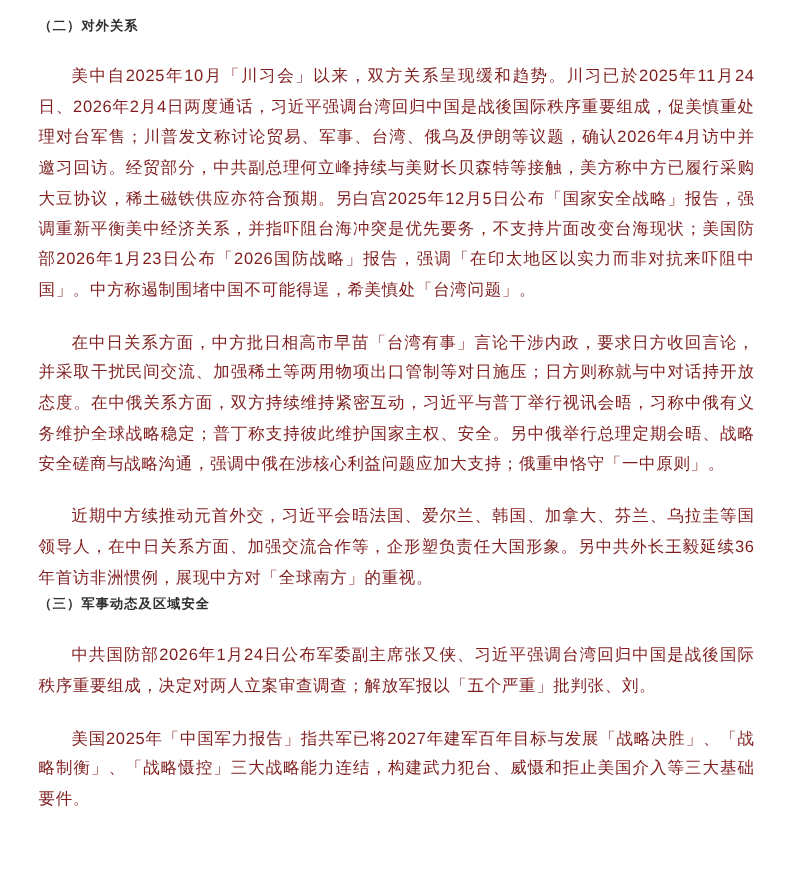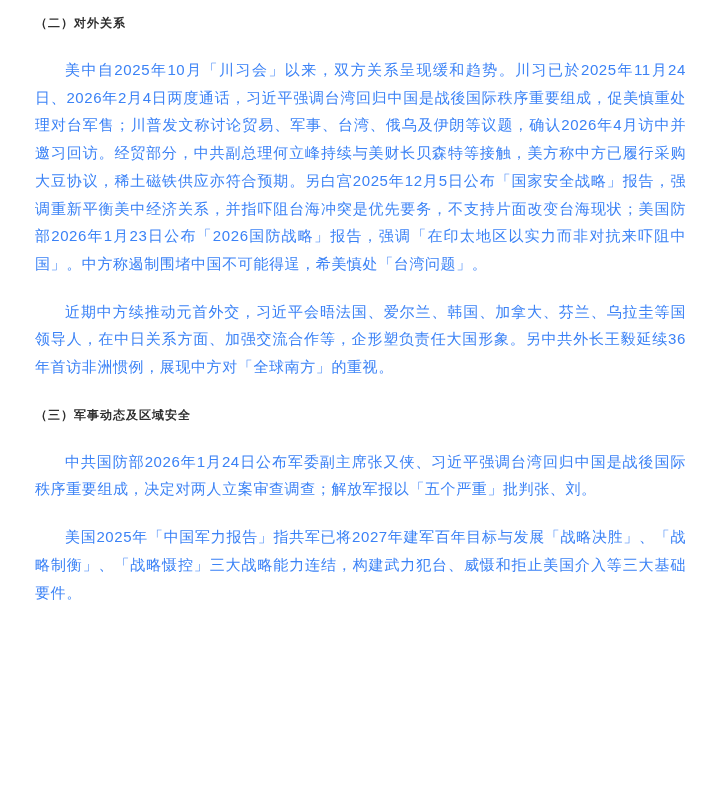--- a/index.html
+++ b/index.html
@@ -21,45 +21,45 @@
   }
   .section-heading {
     font-size: 12px;
     font-weight: 700;
     color: #2f2f2f;
     line-height: 21px;
     margin: 0;
     letter-spacing: 1px;
   }
   .section-heading.subsequent {
-    margin-top: 24px;
   }
   .para {
     font-size: 15px;
     line-height: 27.7px;
     letter-spacing: 0.6px;
     text-align: justify;
     text-justify: inter-ideograph;
     text-indent: 2em;
-    color: #3b82f6;
+    color: #7f1d1d;
     margin: 20px 0 0 0;
   }
   .para.first-after-heading {
     margin-top: 22px;
   }
 </style>
 </head>
 <body>
 
 <div class="doc">
 
   <h2 class="section-heading">（二）对外关系</h2>
 
   <p class="para first-after-heading">美中自2025年10月「川习会」以来，双方关系呈现缓和趋势。川习已於2025年11月24日、2026年2月4日两度通话，习近平强调台湾回归中国是战後国际秩序重要组成，促美慎重处理对台军售；川普发文称讨论贸易、军事、台湾、俄乌及伊朗等议题，确认2026年4月访中并邀习回访。经贸部分，中共副总理何立峰持续与美财长贝森特等接触，美方称中方已履行采购大豆协议，稀土磁铁供应亦符合预期。另白宫2025年12月5日公布「国家安全战略」报告，强调重新平衡美中经济关系，并指吓阻台海冲突是优先要务，不支持片面改变台海现状；美国防部2026年1月23日公布「2026国防战略」报告，强调「在印太地区以实力而非对抗来吓阻中国」。中方称遏制围堵中国不可能得逞，希美慎处「台湾问题」。</p>
 
+  <p class="para">在中日关系方面，中方批日相高市早苗「台湾有事」言论干涉内政，要求日方收回言论，并采取干扰民间交流、加强稀土等两用物项出口管制等对日施压；日方则称就与中对话持开放态度。在中俄关系方面，双方持续维持紧密互动，习近平与普丁举行视讯会晤，习称中俄有义务维护全球战略稳定；普丁称支持彼此维护国家主权、安全。另中俄举行总理定期会晤、战略安全磋商与战略沟通，强调中俄在涉核心利益问题应加大支持；俄重申恪守「一中原则」。</p>
 
   <p class="para">近期中方续推动元首外交，习近平会晤法国、爱尔兰、韩国、加拿大、芬兰、乌拉圭等国领导人，在中日关系方面、加强交流合作等，企形塑负责任大国形象。另中共外长王毅延续36年首访非洲惯例，展现中方对「全球南方」的重视。</p>
 
   <h2 class="section-heading subsequent">（三）军事动态及区域安全</h2>
 
   <p class="para first-after-heading">中共国防部2026年1月24日公布军委副主席张又侠、习近平强调台湾回归中国是战後国际秩序重要组成，决定对两人立案审查调查；解放军报以「五个严重」批判张、刘。</p>
 
 
   <p class="para">美国2025年「中国军力报告」指共军已将2027年建军百年目标与发展「战略决胜」、「战略制衡」、「战略慑控」三大战略能力连结，构建武力犯台、威慑和拒止美国介入等三大基础要件。</p>
 

